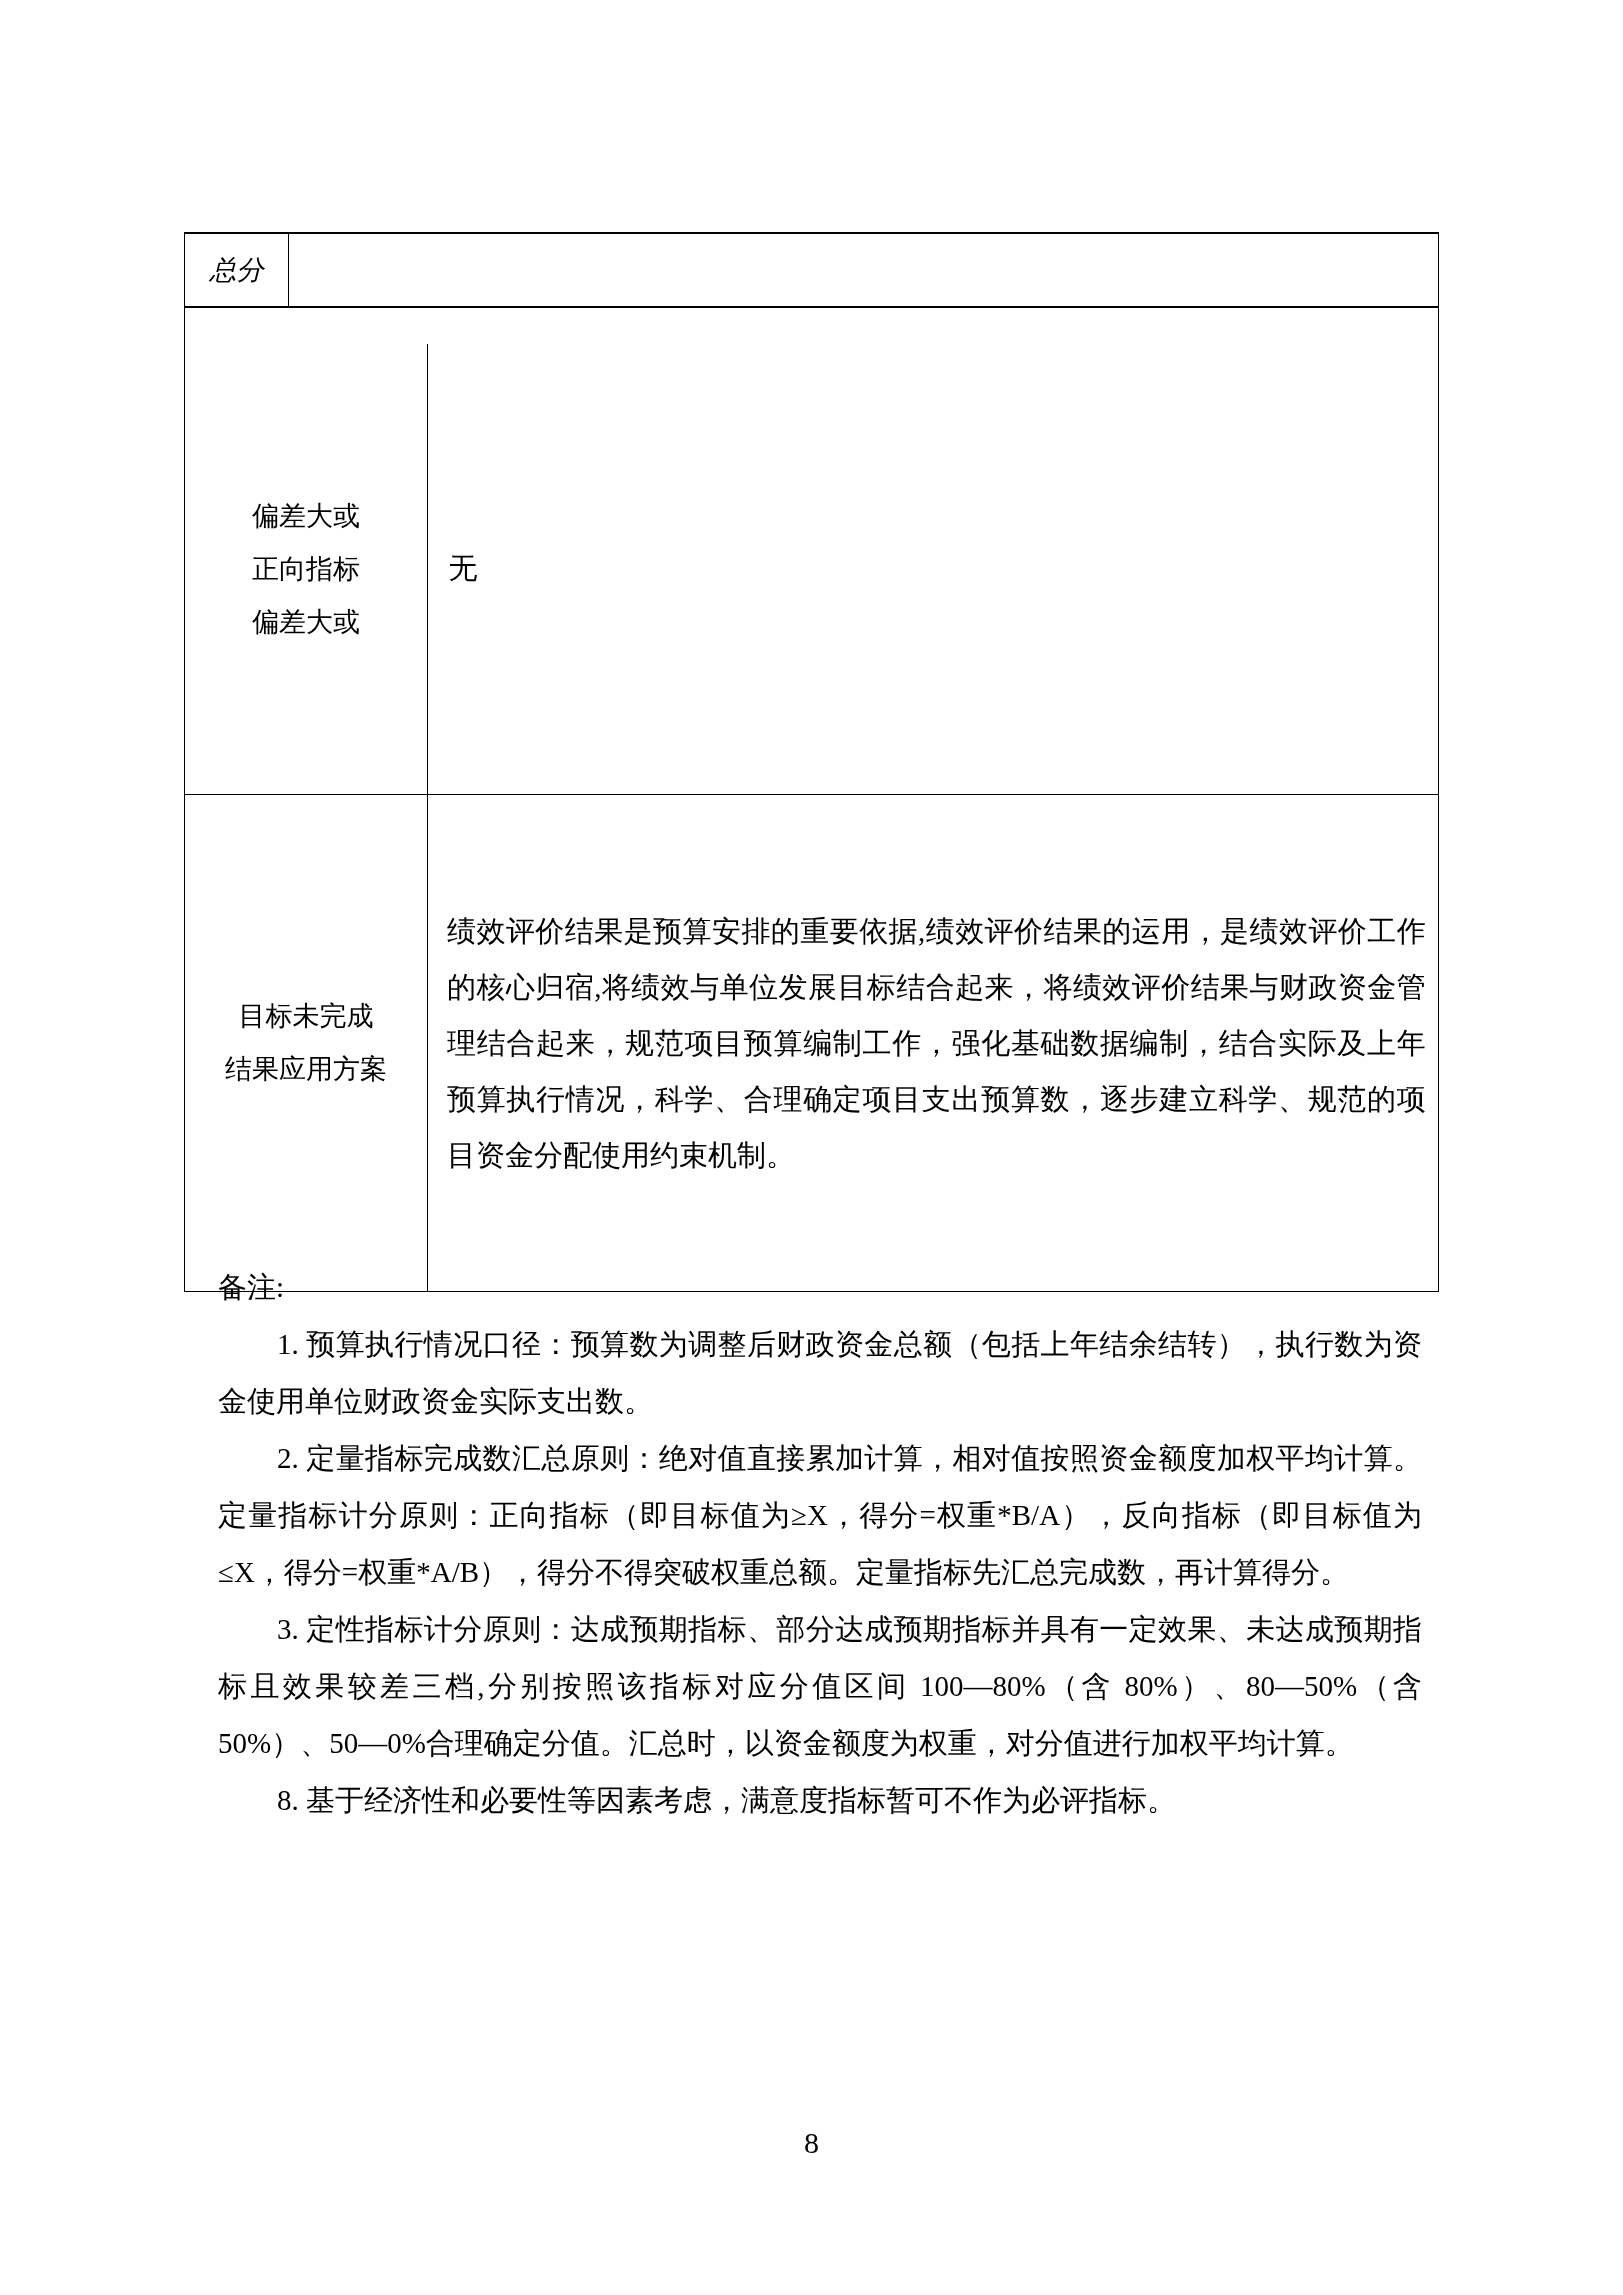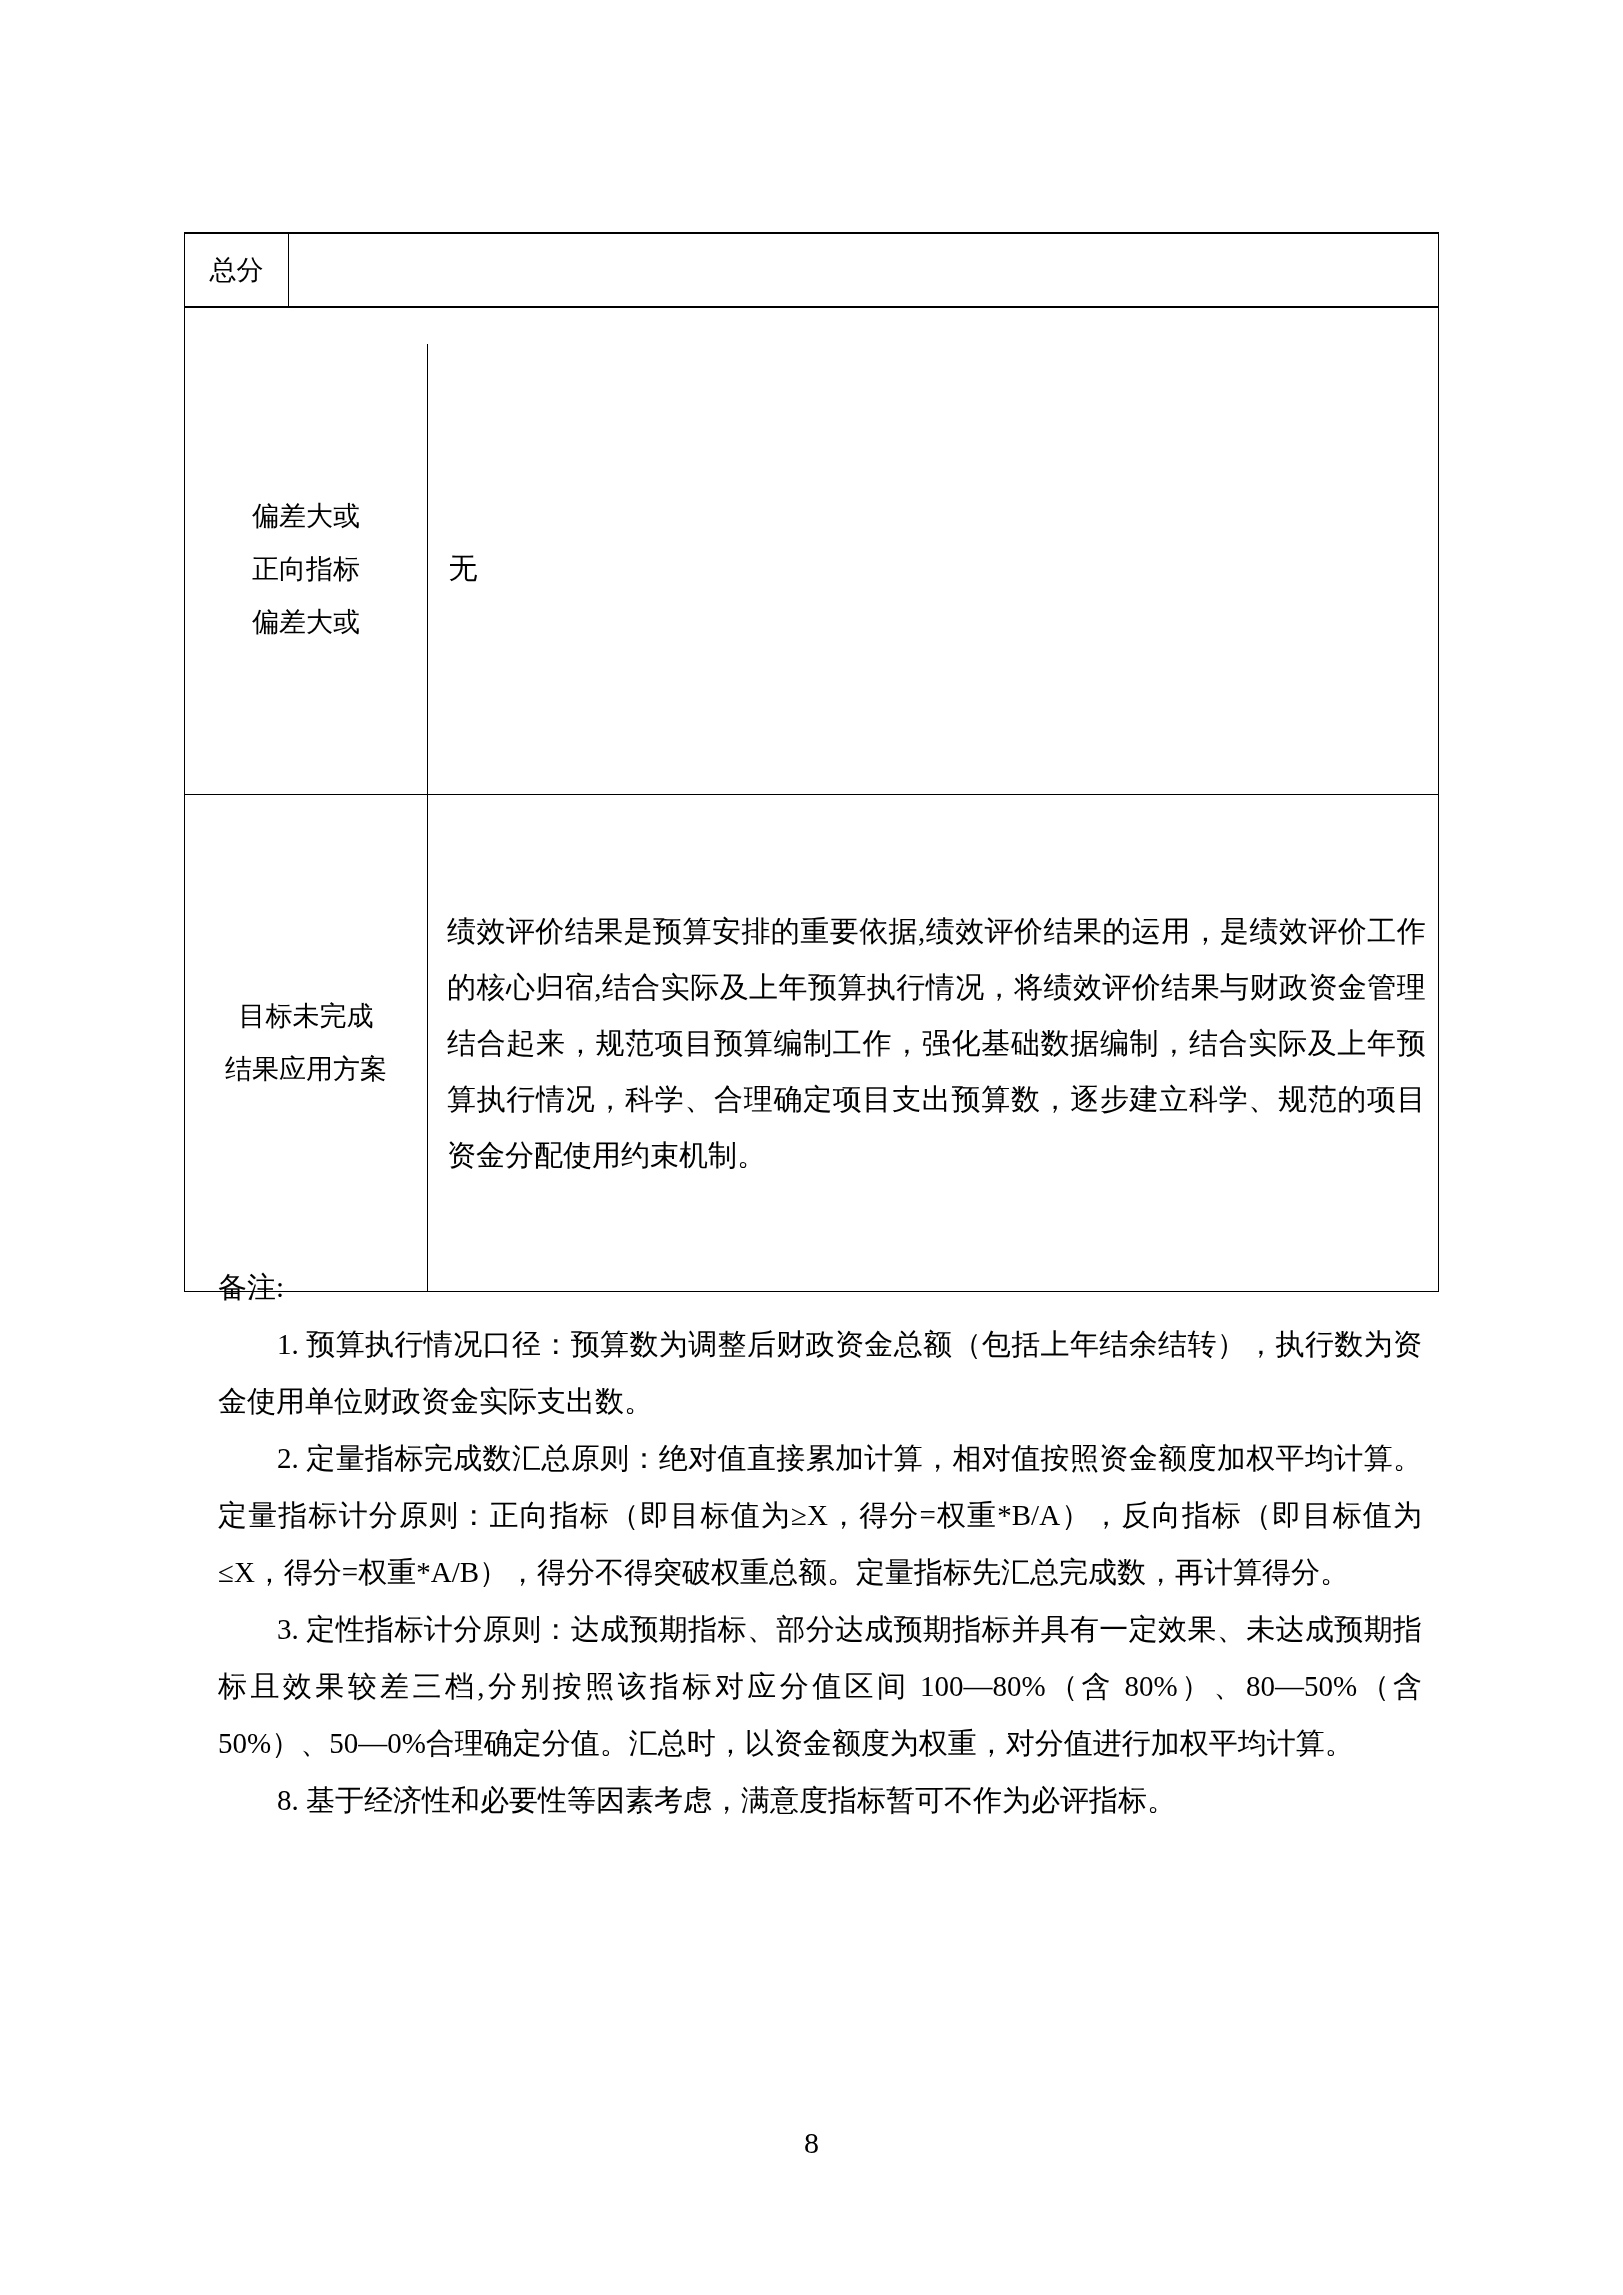--- a/index.html
+++ b/index.html
@@ -40,21 +40,21 @@
   .td.label {
     border-right: 1.4px solid #000;
     display: flex;
     align-items: center;
     justify-content: center;
     text-align: center;
     font-size: 27px;
     line-height: 53px;
     flex-shrink: 0;
   }
-  .row-total .td.label { width: 104px; }
+  .row-total .td.label { width: 104px; font-style: italic; }
   .row-deviation .td.label,
   .row-improvement .td.label { width: 243px; }
 
   .td.value {
     flex: 1 1 auto;
     display: flex;
     align-items: center;
     font-size: 29px;
     min-width: 0;
   }
@@ -123,21 +123,21 @@
     </div>
 
     <div class="tr row-improvement">
       <div class="td label">
         <div>
           <div>目标未完成</div>
           <div>结果应用方案</div>
         </div>
       </div>
       <div class="td value">
-        <div class="cell-paragraph">绩效评价结果是预算安排的重要依据,绩效评价结果的运用，是绩效评价工作的核心归宿,结合实际及上年预算执行情况，将绩效评价结果与财政资金管理结合起来，规范项目预算编制工作，强化基础数据编制，结合实际及上年预算执行情况，科学、合理确定项目支出预算数，逐步建立科学、规范的项目资金分配使用约束机制。</div>
+        <div class="cell-paragraph">绩效评价结果是预算安排的重要依据,绩效评价结果的运用，是绩效评价工作的核心归宿,将绩效与单位发展目标结合起来，将绩效评价结果与财政资金管理结合起来，规范项目预算编制工作，强化基础数据编制，结合实际及上年预算执行情况，科学、合理确定项目支出预算数，逐步建立科学、规范的项目资金分配使用约束机制。</div>
       </div>
     </div>
 
   </div>
 
   <div class="notes">
     <div class="notes-heading">备注:</div>
     <p class="note-item">1. 预算执行情况口径：预算数为调整后财政资金总额（包括上年结余结转），执行数为资金使用单位财政资金实际支出数。</p>
     <p class="note-item">2. 定量指标完成数汇总原则：绝对值直接累加计算，相对值按照资金额度加权平均计算。定量指标计分原则：正向指标（即目标值为≥X，得分=权重*B/A），反向指标（即目标值为≤X，得分=权重*A/B），得分不得突破权重总额。定量指标先汇总完成数，再计算得分。</p>
     <p class="note-item">3. 定性指标计分原则：达成预期指标、部分达成预期指标并具有一定效果、未达成预期指标且效果较差三档,分别按照该指标对应分值区间 100—80%（含 80%）、80—50%（含 50%）、50—0%合理确定分值。汇总时，以资金额度为权重，对分值进行加权平均计算。</p>

